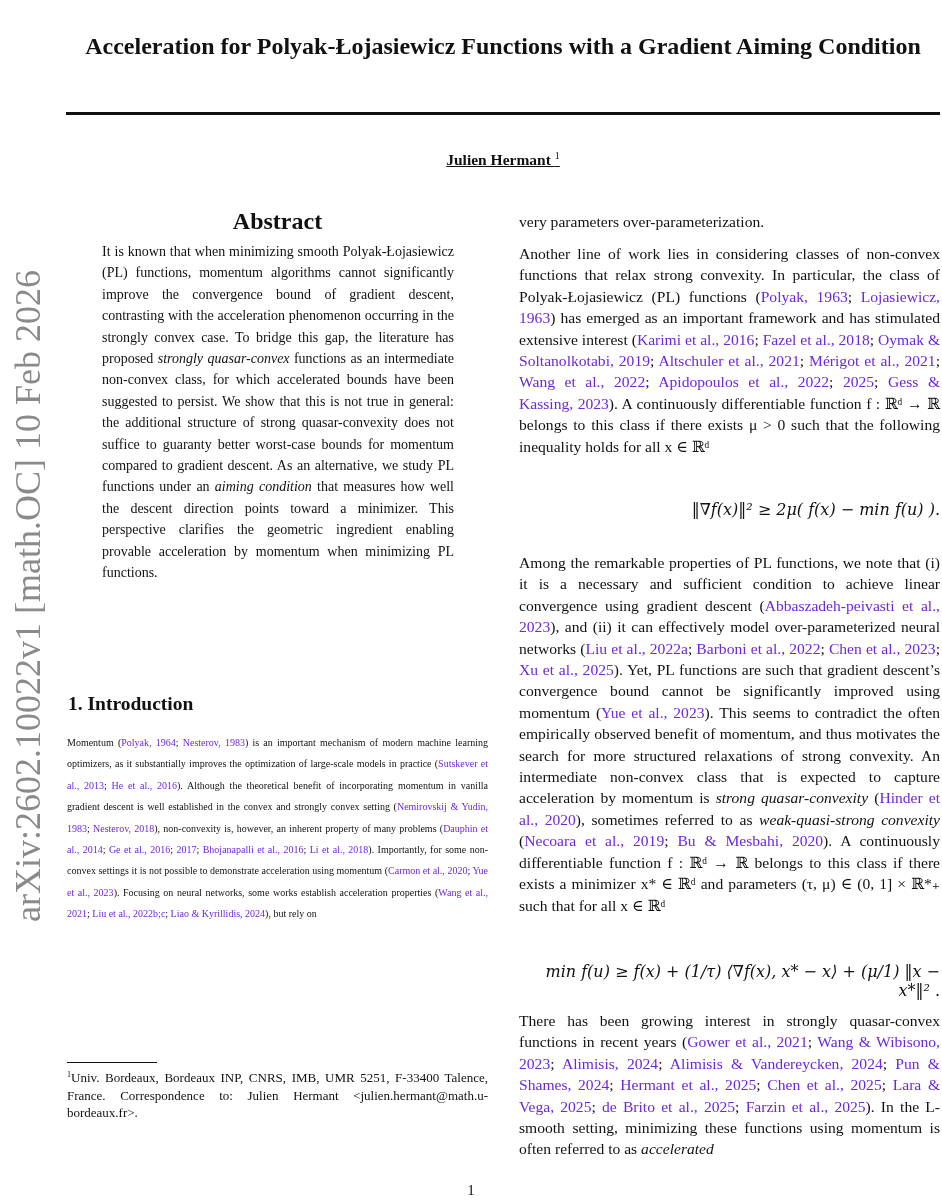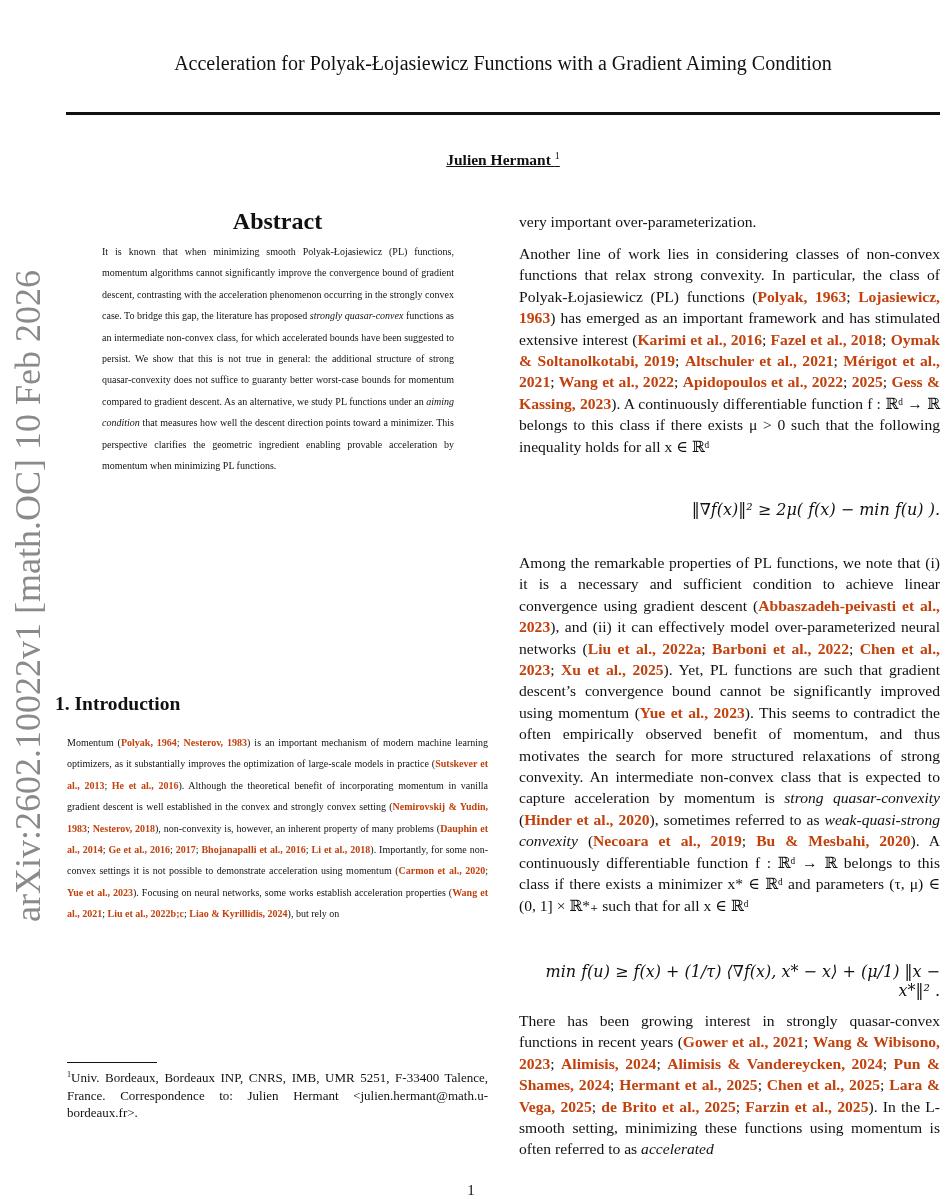--- a/index.html
+++ b/index.html
@@ -1,34 +1,34 @@
 <!DOCTYPE html>
 <html><head>
 <meta charset="utf-8">
 <style>
   html, body { margin:0; padding:0; background:#fff; }
   body { width:942px; height:1200px; position:relative; overflow:hidden;
          font-family:"Liberation Serif","DejaVu Serif",serif; color:#111; }
   .arxiv { position:absolute; left:-332px; top:572px; width:720px; height:48px;
            transform:rotate(-90deg); transform-origin:center; text-align:center;
            font-size:36px; color:#8a8a8a; line-height:48px; white-space:nowrap; }
-  .title { position:absolute; left:66px; top:45px; width:874px; text-align:center;
-           font-weight:normal; font-size:20px; line-height:36px; }
+  .title { position:absolute; left:66px; top:28px; width:874px; text-align:center;
+           font-weight:bold; font-size:24px; line-height:36px; }
   .rule { position:absolute; left:66px; top:112px; width:874px; height:3px; background:#111; }
   .author { position:absolute; left:66px; top:150px; width:874px; text-align:center;
             font-weight:bold; font-size:15.5px;text-decoration:underline; }
   .author sup { font-weight:normal; font-size:10px; }
   .abs-head { position:absolute; left:100px; top:208px; width:355px; text-align:center;
               font-weight:bold; font-size:24px; }
-  .abs-text { position:absolute; left:102px; top:241px; width:352px; font-size:10px;
+  .abs-text { position:absolute; left:102px; top:241px; width:352px; font-size:14px;
               line-height:21.4px; text-align:justify; }
-  .sec-head { position:absolute; left:55px; top:693px; font-weight:bold; font-size:19.5px; }
+  .sec-head { position:absolute; left:68px; top:693px; font-weight:bold; font-size:19.5px; }
   .intro-p { position:absolute; left:67px; top:732px; width:421px; font-size:10px;
              line-height:21.4px; text-align:justify; }
-  .cite { color:#c2410c;font-weight:bold; }
+  .cite { color:#6d28d9; }
   .fn-rule { position:absolute; left:67px; top:1062px; width:90px; height:1px; background:#111; }
   .footnote { position:absolute; left:67px; top:1066px; width:421px; font-size:13px;
               line-height:17.5px; text-align:justify; }
   .footnote sup { font-size:8px; }
   .pr { position:absolute; left:519px; width:421px; font-size:15.6px; line-height:21.4px; text-align:justify; }
   .eq { position:absolute; left:519px; width:421px; text-align:right; font-size:16px;
         font-family:"DejaVu Serif",serif; font-style:italic; }
   .page-num { position:absolute; left:0; width:942px; top:1182px; text-align:center; font-size:15px; }
   i { font-style:italic; }
 </style>
@@ -51,13 +51,13 @@
 <div class="footnote"><sup>1</sup><span>Univ.  Bordeaux, Bordeaux INP, CNRS, IMB, UMR 5251, F-33400 Talence, France.  Correspondence to: Julien Hermant &lt;julien.hermant@math.u-bordeaux.fr&gt;.</span></div>
 
 <div class="pr" id="p2" style="top:243px">Another line of work lies in considering classes of non-convex functions that relax strong convexity. In particular, the class of Polyak-Łojasiewicz (PL) functions (<a class="cite">Polyak, 1963</a>; <a class="cite">Lojasiewicz, 1963</a>) has emerged as an important framework and has stimulated extensive interest (<a class="cite">Karimi et al., 2016</a>; <a class="cite">Fazel et al., 2018</a>; <a class="cite">Oymak &amp; Soltanolkotabi, 2019</a>; <a class="cite">Altschuler et al., 2021</a>; <a class="cite">Mérigot et al., 2021</a>; <a class="cite">Wang et al., 2022</a>; <a class="cite">Apidopoulos et al., 2022</a>; <a class="cite">2025</a>; <a class="cite">Gess &amp; Kassing, 2023</a>). A continuously differentiable function f : ℝᵈ → ℝ belongs to this class if there exists μ &gt; 0 such that the following inequality holds for all x ∈ ℝᵈ</div>
 <div class="eq" style="top:500px"><span>‖∇f(x)‖² ≥ 2μ( f(x) − min f(u) ).</span></div>
 <div class="pr" id="p3" style="top:552px">Among the remarkable properties of PL functions, we note that (i) it is a necessary and sufficient condition to achieve linear convergence using gradient descent (<a class="cite">Abbaszadeh-peivasti et al., 2023</a>), and (ii) it can effectively model over-parameterized neural networks (<a class="cite">Liu et al., 2022a</a>; <a class="cite">Barboni et al., 2022</a>; <a class="cite">Chen et al., 2023</a>; <a class="cite">Xu et al., 2025</a>). Yet, PL functions are such that gradient descent’s convergence bound cannot be significantly improved using momentum (<a class="cite">Yue et al., 2023</a>).  This seems to contradict the often empirically observed benefit of momentum, and thus motivates the search for more structured relaxations of strong convexity. An intermediate non-convex class that is expected to capture acceleration by momentum is <i>strong quasar-convexity</i> (<a class="cite">Hinder et al., 2020</a>), sometimes referred to as <i>weak-quasi-strong convexity</i> (<a class="cite">Necoara et al., 2019</a>; <a class="cite">Bu &amp; Mesbahi, 2020</a>).  A continuously differentiable function f : ℝᵈ → ℝ belongs to this class if there exists a minimizer x* ∈ ℝᵈ and parameters (τ, μ) ∈ (0, 1] × ℝ*₊ such that for all x ∈ ℝᵈ</div>
 <div class="eq" style="top:962px"><span>min f(u) ≥ f(x) + (1/τ) ⟨∇f(x), x* − x⟩ + (μ/1) ‖x − x*‖² .</span></div>
 <div class="pr" id="p4" style="top:1010px">There has been growing interest in strongly quasar-convex functions in recent years (<a class="cite">Gower et al., 2021</a>; <a class="cite">Wang &amp; Wibisono, 2023</a>; <a class="cite">Alimisis, 2024</a>; <a class="cite">Alimisis &amp; Vandereycken, 2024</a>; <a class="cite">Pun &amp; Shames, 2024</a>; <a class="cite">Hermant et al., 2025</a>; <a class="cite">Chen et al., 2025</a>; <a class="cite">Lara &amp; Vega, 2025</a>; <a class="cite">de Brito et al., 2025</a>; <a class="cite">Farzin et al., 2025</a>). In the L-smooth setting, minimizing these functions using momentum is often referred to as <i>accelerated</i></div>
 
 <div class="page-num">1</div>
 
-<div class="pr" style="top: 211px;">very important over-parameterization.</div>
+<div class="pr" style="top: 211px;">very parameters over-parameterization.</div>
 
 </body></html>

